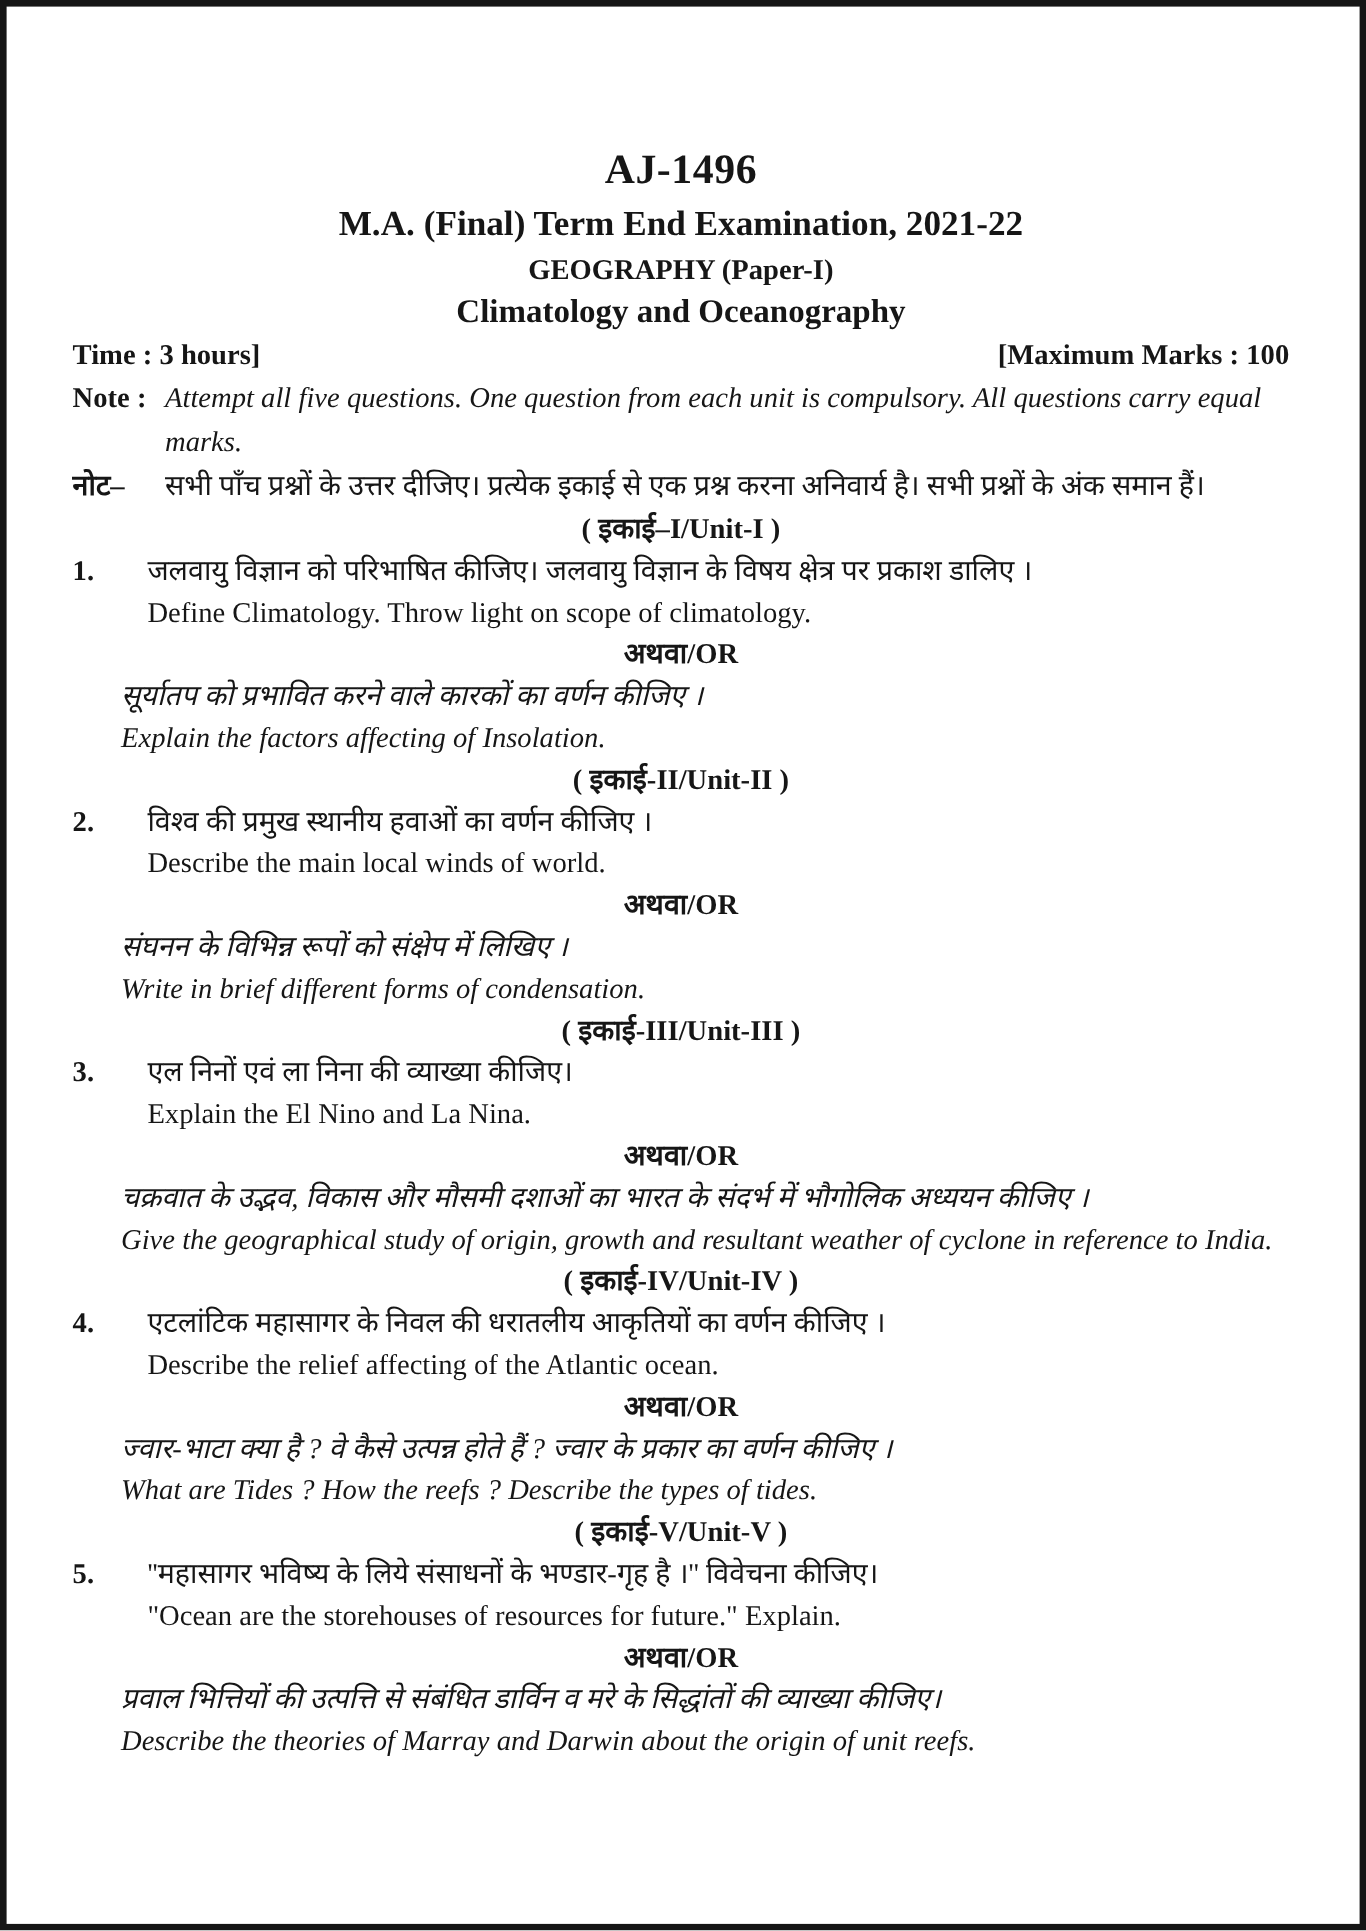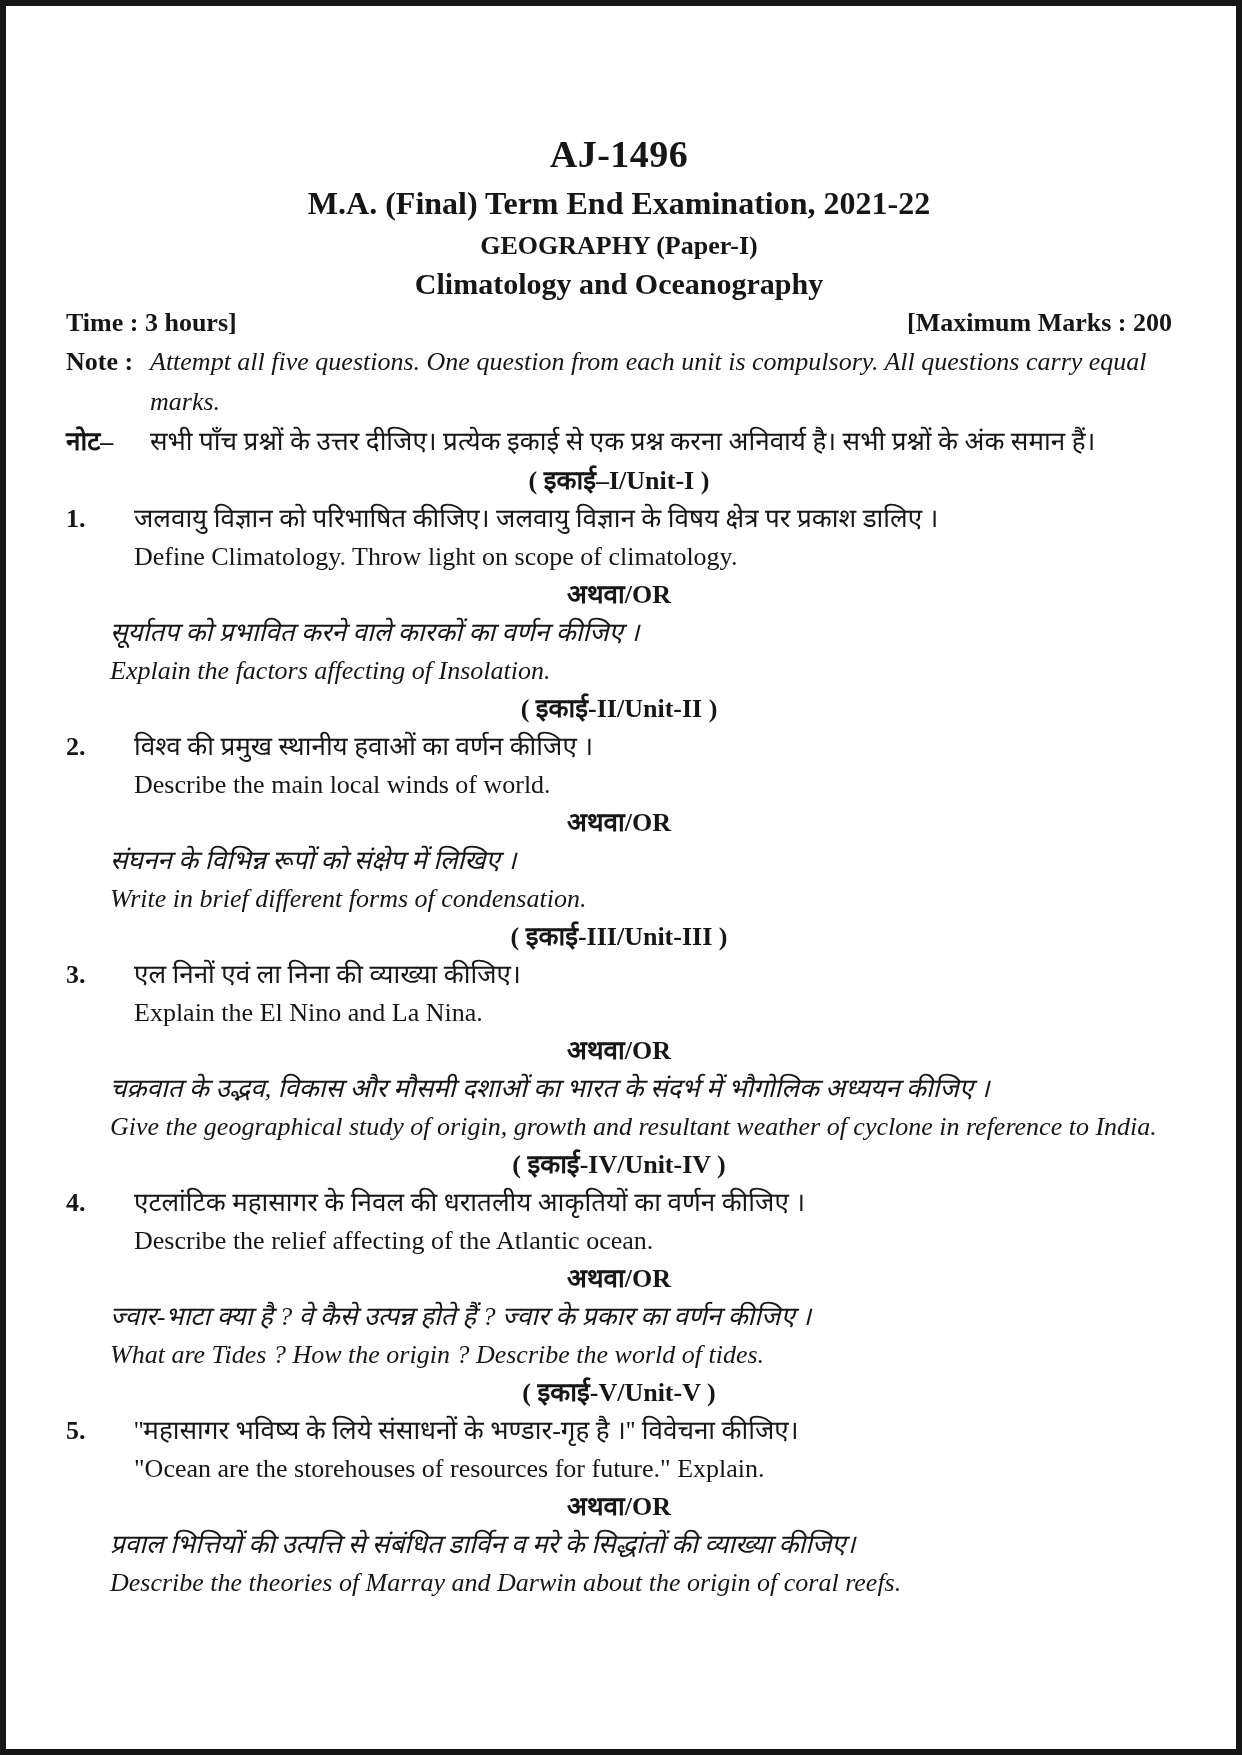--- a/index.html
+++ b/index.html
@@ -91,21 +91,21 @@
 
     <div class="hdr">
       <div class="code">AJ-1496</div>
       <div class="exam-title">M.A. (Final) Term End Examination, 2021-22</div>
       <div class="subject">GEOGRAPHY (Paper-I)</div>
       <div class="paper-subtitle">Climatology and Oceanography</div>
     </div>
 
     <div class="meta-row">
       <span>Time : 3 hours]</span>
-      <span>[Maximum Marks : 200</span>
+      <span>[Maximum Marks : 100</span>
     </div>
 
     <div class="note-row note-en">
       <span class="label">Note :</span>
       <span class="text">Attempt all five questions. One question from each unit is compulsory. All questions carry equal marks.</span>
     </div>
     <div class="note-row note-hi">
       <span class="label">नोट–</span>
       <span class="text">सभी पाँच प्रश्नों के उत्तर दीजिए। प्रत्येक इकाई से एक प्रश्न करना अनिवार्य है। सभी प्रश्नों के अंक समान हैं।</span>
     </div>
@@ -163,34 +163,34 @@
       <div class="q-row">
         <span class="q-num">4.</span>
         <div class="q-body">
           <div class="hi">एटलांटिक महासागर के निवल की धरातलीय आकृतियों का वर्णन कीजिए ।</div>
           <div class="en">Describe the relief affecting of the Atlantic ocean.</div>
         </div>
       </div>
       <div class="or-label">अथवा/OR</div>
       <div class="indented">
         <div class="hi">ज्वार-भाटा क्या है ? वे कैसे उत्पन्न होते हैं ? ज्वार के प्रकार का वर्णन कीजिए ।</div>
-        <div class="en">What are Tides ? How the origin ? Describe the world of tides.</div>
+        <div class="en">What are Tides ? How the reefs ? Describe the types of tides.</div>
       </div>
     </div>
 
     <div class="unit">
       <div class="unit-heading">( इकाई-V/Unit-V )</div>
       <div class="q-row">
         <span class="q-num">5.</span>
         <div class="q-body">
           <div class="hi">''महासागर भविष्य के लिये संसाधनों के भण्डार-गृह है ।'' विवेचना कीजिए।</div>
           <div class="en">"Ocean are the storehouses of resources for future." Explain.</div>
         </div>
       </div>
       <div class="or-label">अथवा/OR</div>
       <div class="indented">
         <div class="hi">प्रवाल भित्तियों की उत्पत्ति से संबंधित डार्विन व मरे के सिद्धांतों की व्याख्या कीजिए।</div>
-        <div class="en">Describe the theories of Marray and Darwin about the origin of coral reefs.</div>
+        <div class="en">Describe the theories of Marray and Darwin about the origin of unit reefs.</div>
       </div>
     </div>
 
   </div>
 </div>
 
 </body></html>

